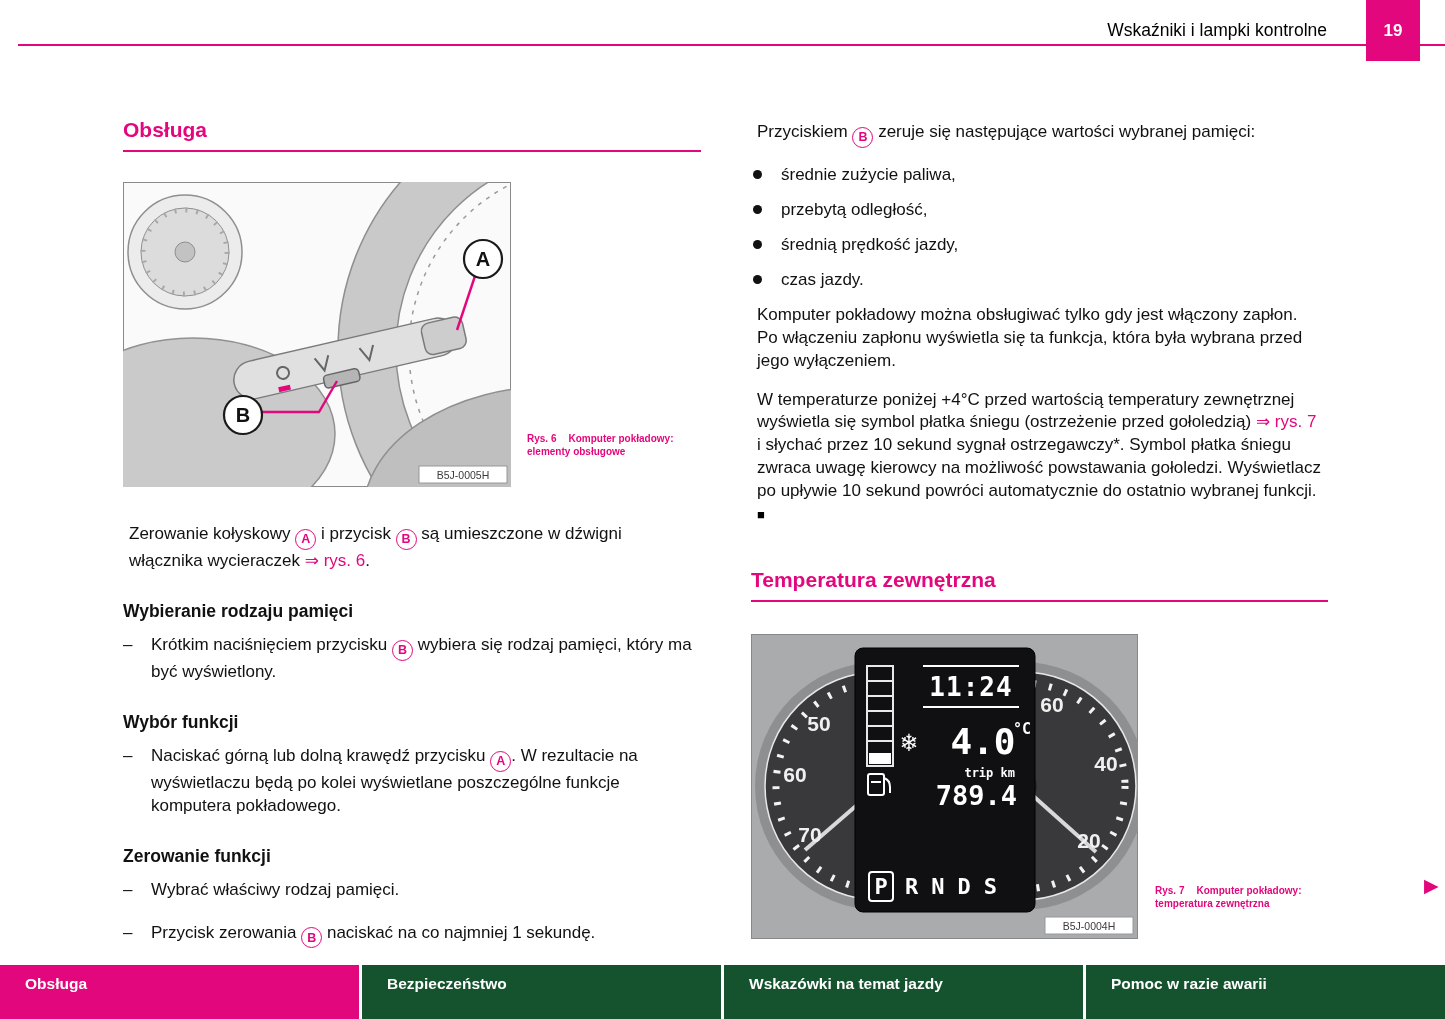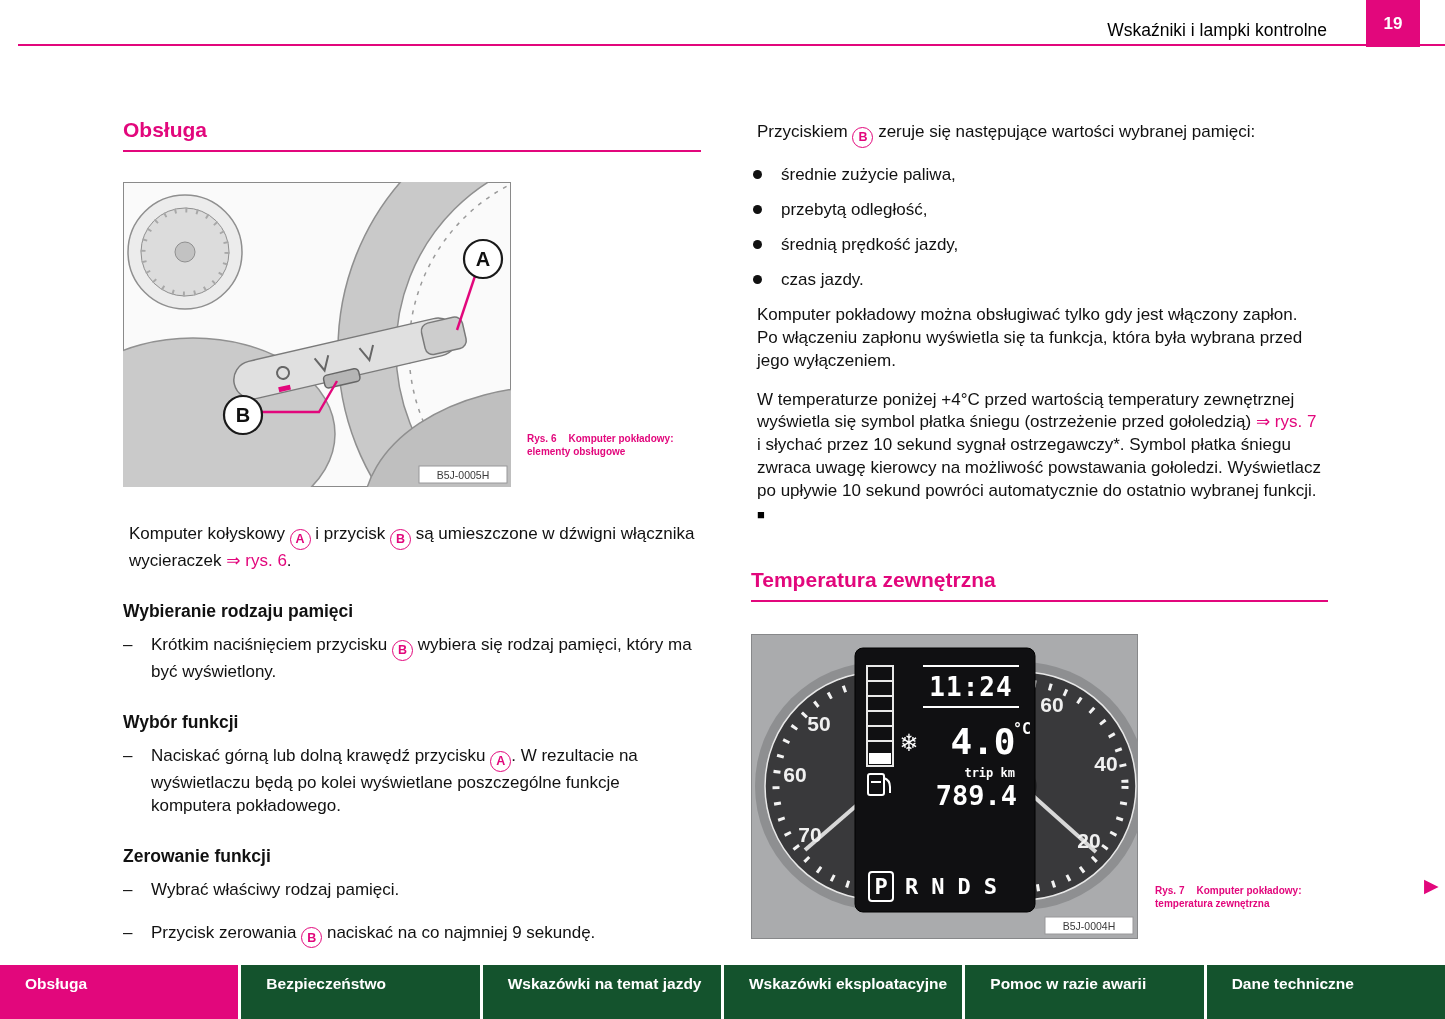--- a/index.html
+++ b/index.html
@@ -5,21 +5,21 @@
   html,body{margin:0;padding:0;}
   body{
     width:1445px;height:1019px;position:relative;background:#ffffff;
     font-family:"Liberation Sans","DejaVu Sans",sans-serif;color:#111;
     overflow:hidden;
   }
   
   .top-rule{position:absolute;left:18px;right:0;top:44px;height:2px;background:#E2077C;}
   .header-title{position:absolute;top:20px;right:118px;font-size:17.5px;font-weight:normal;color:#000;}
   .page-number{
-    position:absolute;top:0;right:25px;width:54px;height:47px;background:#E2077C;
+    position:absolute;top:0;right:25px;width:54px;height:61px;background:#E2077C;
     color:#fff;font-weight:bold;font-size:17px;display:flex;align-items:center;justify-content:center;
   }
   
   .col{position:absolute;top:118px;}
   .col-left{left:123px;width:578px;}
   .col-right{left:751px;width:577px;top:115px;}
   .section-title{
     font-size:21px;font-weight:bold;color:#E2077C;margin:0;
     padding-bottom:8px;border-bottom:2px solid #E2077C;
   }
@@ -127,21 +127,21 @@
         <rect x="296" y="284" width="88" height="17" fill="#ffffff" stroke="#98989a"></rect>
         <text class="img-code" x="340" y="296.5" text-anchor="middle">B5J-0005H</text>
       </g>
     </svg>
     <div class="fig-caption">
       <span class="cap-label">Rys. 6</span><span class="cap-text">Komputer pokładowy: elementy obsługowe</span>
     </div>
   </div>
 
   <p class="body" style="margin-top:36px;">
-    <span>Komputer kołyskowy </span><span class="badge">A</span><span> i przycisk </span><span class="badge">B</span><span> są umieszczone w dźwigni włącznika wycieraczek </span><a class="xref">⇒ rys. 6</a><span>.</span>
+    <span>Zerowanie kołyskowy </span><span class="badge">A</span><span> i przycisk </span><span class="badge">B</span><span> są umieszczone w dźwigni włącznika wycieraczek </span><a class="xref">⇒ rys. 6</a><span>.</span>
   </p>
 
   <h3 class="sub">Wybieranie rodzaju pamięci</h3>
   <div class="li">
     <span class="dash">–</span>
     <span class="li-text">
       <span>Krótkim naciśnięciem przycisku </span><span class="badge">B</span><span> wybiera się rodzaj pamięci, który ma być wyświetlony.</span>
     </span>
   </div>
 
@@ -154,21 +154,21 @@
   </div>
 
   <h3 class="sub">Zerowanie funkcji</h3>
   <div class="li">
     <span class="dash">–</span>
     <span class="li-text">Wybrać właściwy rodzaj pamięci.</span>
   </div>
   <div class="li" style="margin-top:20px;">
     <span class="dash">–</span>
     <span class="li-text">
-      <span>Przycisk zerowania </span><span class="badge">B</span><span> naciskać na co najmniej 9 sekundę.</span>
+      <span>Przycisk zerowania </span><span class="badge">B</span><span> naciskać na co najmniej 1 sekundę.</span>
     </span>
   </div>
 </div>
 
 <div class="col col-right">
   <p class="body">
     <span>Przyciskiem </span><span class="badge">B</span><span> zeruje się następujące wartości wybranej pamięci:</span>
   </p>
 
   <div style="margin-top:16px;">
@@ -261,16 +261,14 @@
     </div>
   </div>
 </div>
 
 <div class="next-arrow">▶</div>
 
 <div class="footer">
   <div class="tab active">Obsługa</div>
   <div class="tab">Bezpieczeństwo</div>
   <div class="tab">Wskazówki na temat jazdy</div>
-  <div class="tab">Wskazówki eksploatacyjne</div>
   <div class="tab">Pomoc w razie awarii</div>
-  <div class="tab">Dane techniczne</div>
 </div>
 
 </body></html>

